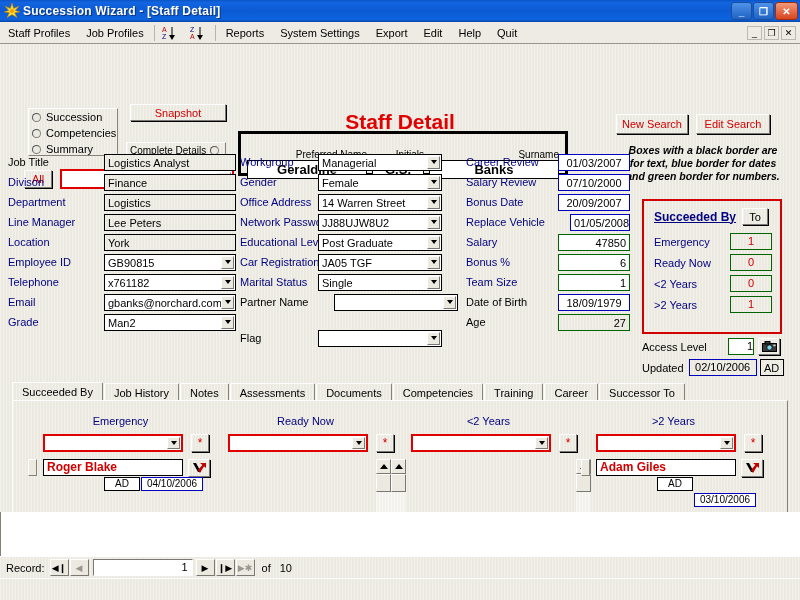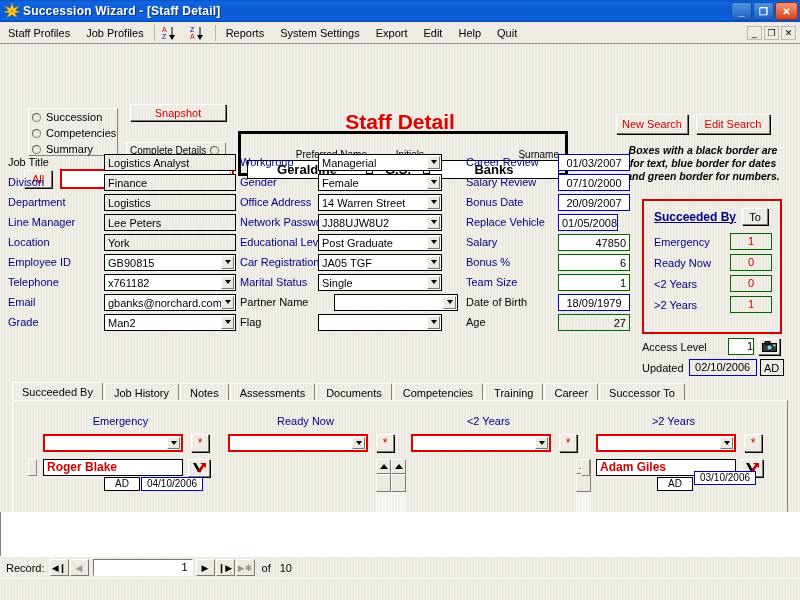--- a/index.html
+++ b/index.html
@@ -379,21 +379,21 @@
           <div class="combo" style="width: 124px;"><span>JA05 TGF</span><div class="arrow">
               <span class="caret"></span>
             </div></div>
         </div>
         <div style="display: flex; align-items: center; height: 20px; margin-bottom: 0px;">
           <div class="lbl" style="width: 78px;">Marital Status</div>
           <div class="combo" style="width: 124px;"><span>Single</span><div class="arrow">
               <span class="caret"></span>
             </div></div>
         </div>
-        <div style="display: flex; align-items: center; height: 20px; margin-bottom: 0px; gap: 16px;">
+        <div style="display: flex; align-items: center; height: 20px; margin-bottom: 16px; gap: 16px;">
           <div class="lbl black" style="width: 78px;">Partner Name</div>
           <div class="combo" style="width: 124px;"><span></span><div class="arrow">
               <span class="caret"></span>
             </div></div>
         </div>
         <div style="display: flex; align-items: center; height: 20px; margin-bottom: 8px;">
           <div class="lbl black" style="width: 78px;">Flag</div>
           <div class="combo" style="width: 124px;"><span></span><div class="arrow">
               <span class="caret"></span>
             </div></div>
@@ -406,21 +406,21 @@
         </div>
         <div style="display: flex; align-items: center; height: 20px; margin-bottom: 0px;">
           <div class="lbl" style="width: 92px;">Salary Review</div>
           <div class="txtbox datebox" style="width: 72px;">07/10/2000</div>
         </div>
         <div style="display: flex; align-items: center; height: 20px; margin-bottom: 0px;">
           <div class="lbl" style="width: 92px;">Bonus Date</div>
           <div class="txtbox datebox" style="width: 72px;">20/09/2007</div>
         </div>
         <div style="display: flex; align-items: center; height: 20px; margin-bottom: 0px;">
-          <div class="lbl" style="width: 92px;">Replace Vehicle</div>
+          <div class="lbl" style="width: 104px;">Replace Vehicle</div>
           <div class="txtbox datebox" style="width: 60px;">01/05/2008</div>
         </div>
         <div style="display: flex; align-items: center; height: 20px; margin-bottom: 0px;">
           <div class="lbl" style="width: 92px;">Salary</div>
           <div class="txtbox numbox" style="width: 72px;">47850</div>
         </div>
         <div style="display: flex; align-items: center; height: 20px; margin-bottom: 0px;">
           <div class="lbl" style="width: 92px;">Bonus %</div>
           <div class="txtbox numbox" style="width: 72px;">6</div>
         </div>
@@ -559,21 +559,21 @@
             <div class="recsel" style="position: absolute; left: 0px; top: 0px;"></div>
             <div class="namebox" style="position: absolute; left: 15px; top: 0px; width: 140px;">Adam Giles</div>
             <div class="btn3d" style="position: absolute; left: 160px; top: 0px; width: 22px; height: 18px;">
               <svg width="15" height="12" viewBox="0 0 15 12">
                 <polygon points="1,1 4,1 9,10 6,10" fill="#000"></polygon>
                 <polygon points="12,1 14,1 8,11 6,8" fill="#c00000"></polygon>
                 <polygon points="8,1 14,1 14,6" fill="#c00000"></polygon>
               </svg>
             </div>
             <div class="adbox" style="position: absolute; left: 76px; top: 18px;">AD</div>
-            <div class="dbox" style="position: absolute; left: 113px; top: 12px;">03/10/2006</div>
+            <div class="dbox" style="position: absolute; left: 113px; top: 34px;">03/10/2006</div>
           </div>
         </div>
     </div>
 
   </div>
 
   <div id="whitebar"></div>
   <div class="blueline"></div>
   <div id="navbar">
     <div class="nav-lbl">Record:</div>

